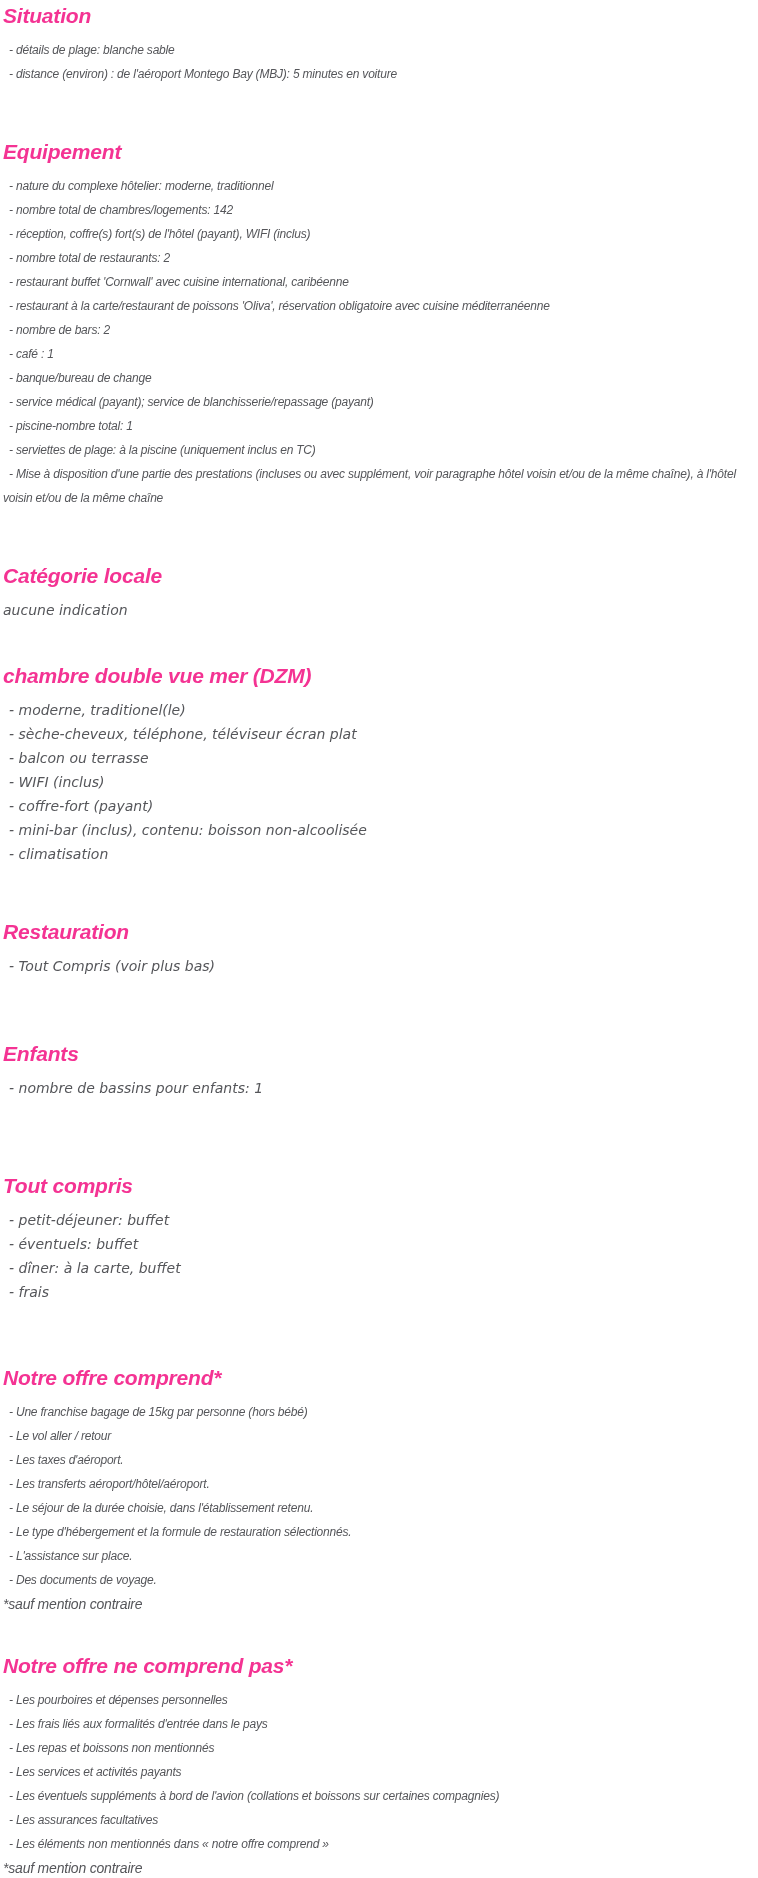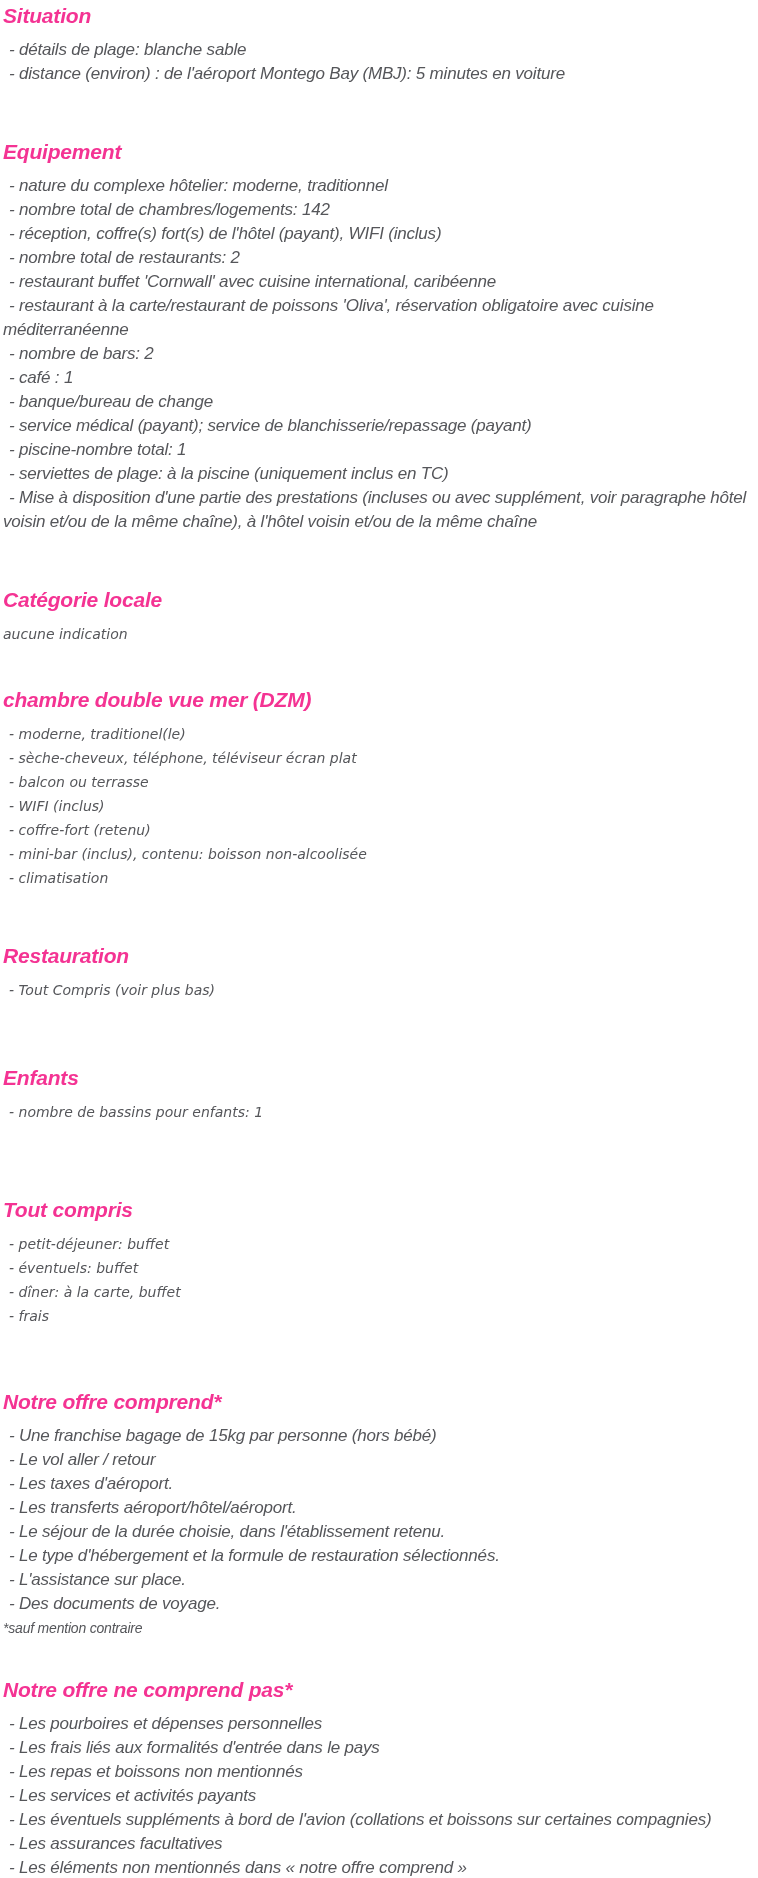--- a/index.html
+++ b/index.html
@@ -34,21 +34,21 @@
   .sec-0{ margin-top:0; }
   .sec-2{ }
   .sec-3{ margin-top:40px; }
   .sec-5{ margin-top:62px; }
   .sec-6{ margin-top:72px; }
   .sec-7{ margin-top:60px; }
   .sec-8{ margin-top:36px; }
   .item{
     margin:0;
     font-style:italic;
-    font-size:17px;
+    font-size:12px;
     line-height:24px;
     letter-spacing:-0.2px;
     color:var(--text);
     text-indent:6px;
     max-width:747px;
   }
   .note{
     margin:0;
     font-style:italic;
     font-size:14px;
@@ -105,21 +105,21 @@
       </div>
   </section>
 
   <section class="sec sec-3">
     <h2 class="heading">chambre double vue mer (DZM)</h2>
     <div class="items">
         <p class="item">- moderne, traditionel(le)</p>
         <p class="item">- sèche-cheveux, téléphone, téléviseur écran plat</p>
         <p class="item">- balcon ou terrasse</p>
         <p class="item">- WIFI (inclus)</p>
-        <p class="item">- coffre-fort (retenu)</p>
+        <p class="item">- coffre-fort (payant)</p>
         <p class="item">- mini-bar (inclus), contenu: boisson non-alcoolisée</p>
         <p class="item">- climatisation</p>
       </div>
   </section>
 
   <section class="sec sec-4">
     <h2 class="heading">Restauration</h2>
     <div class="items">
         <p class="item">- Tout Compris (voir plus bas)</p>
       </div>

